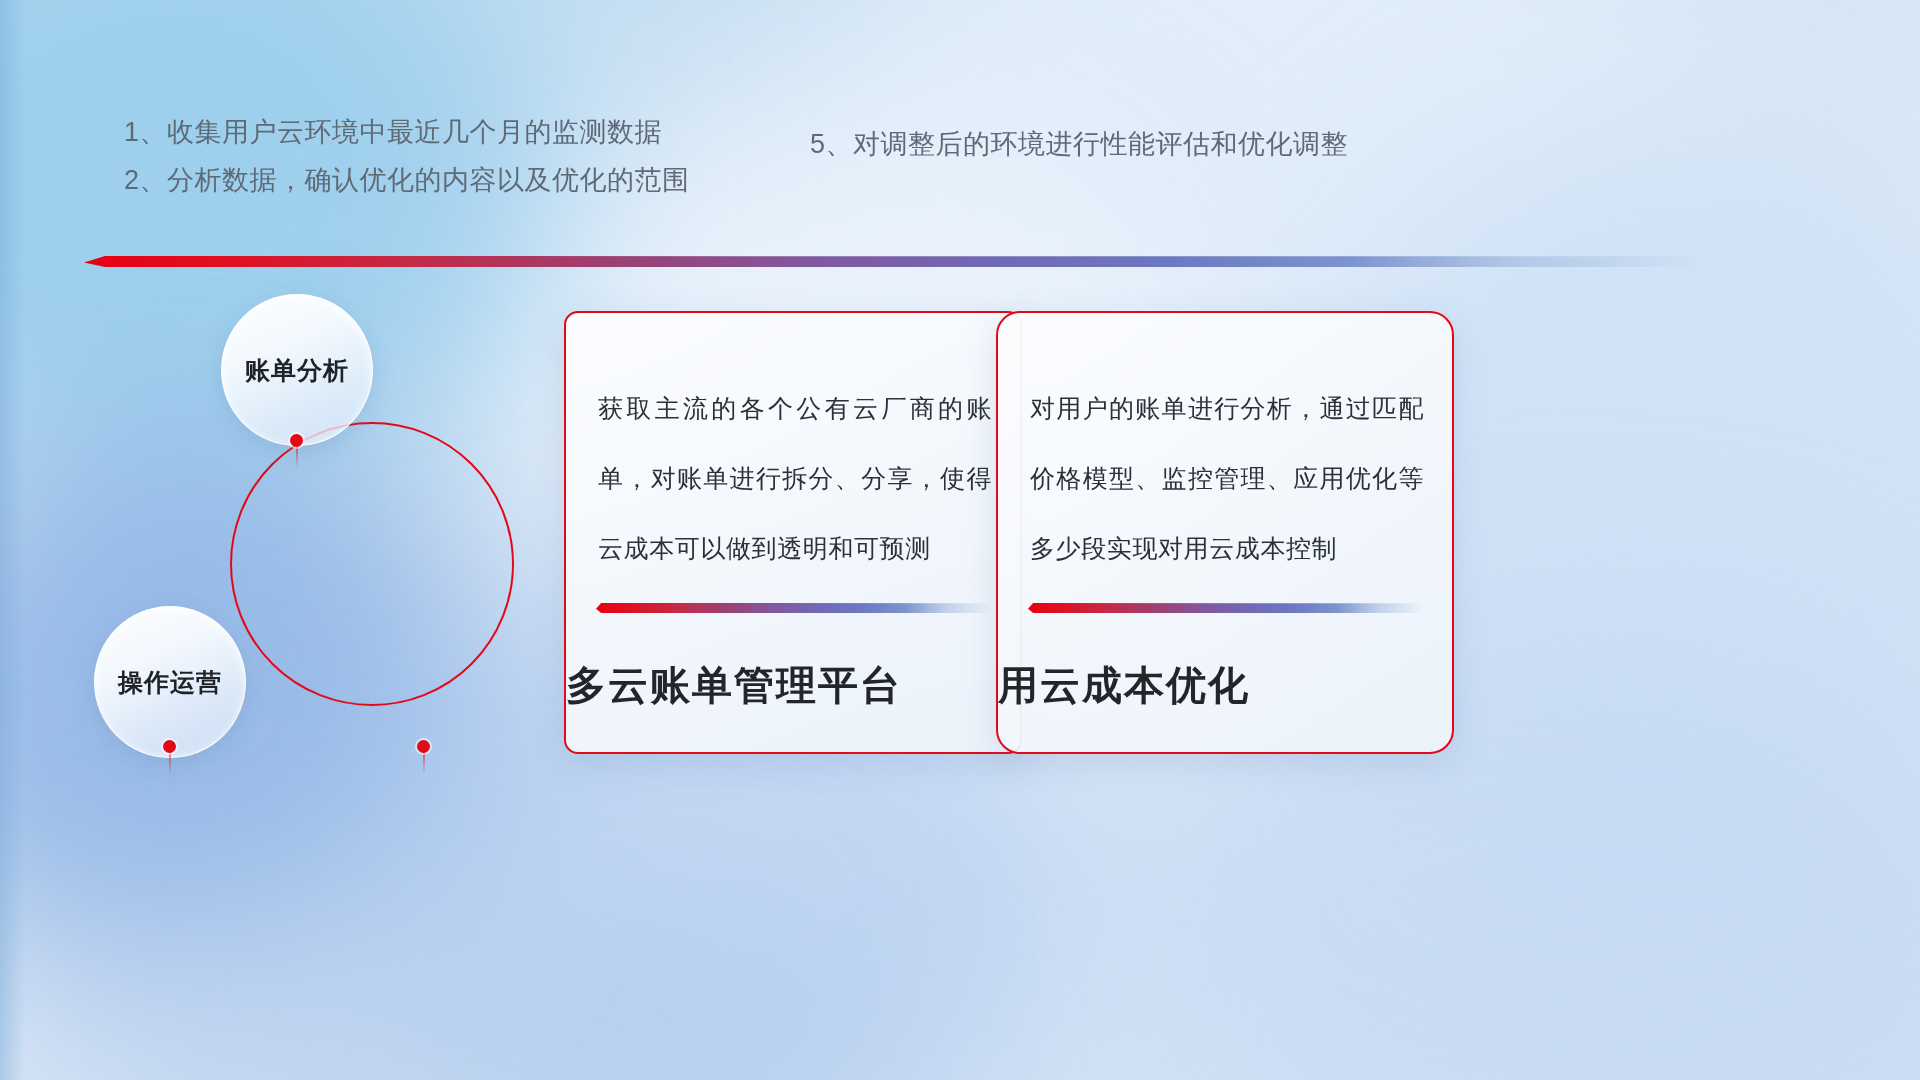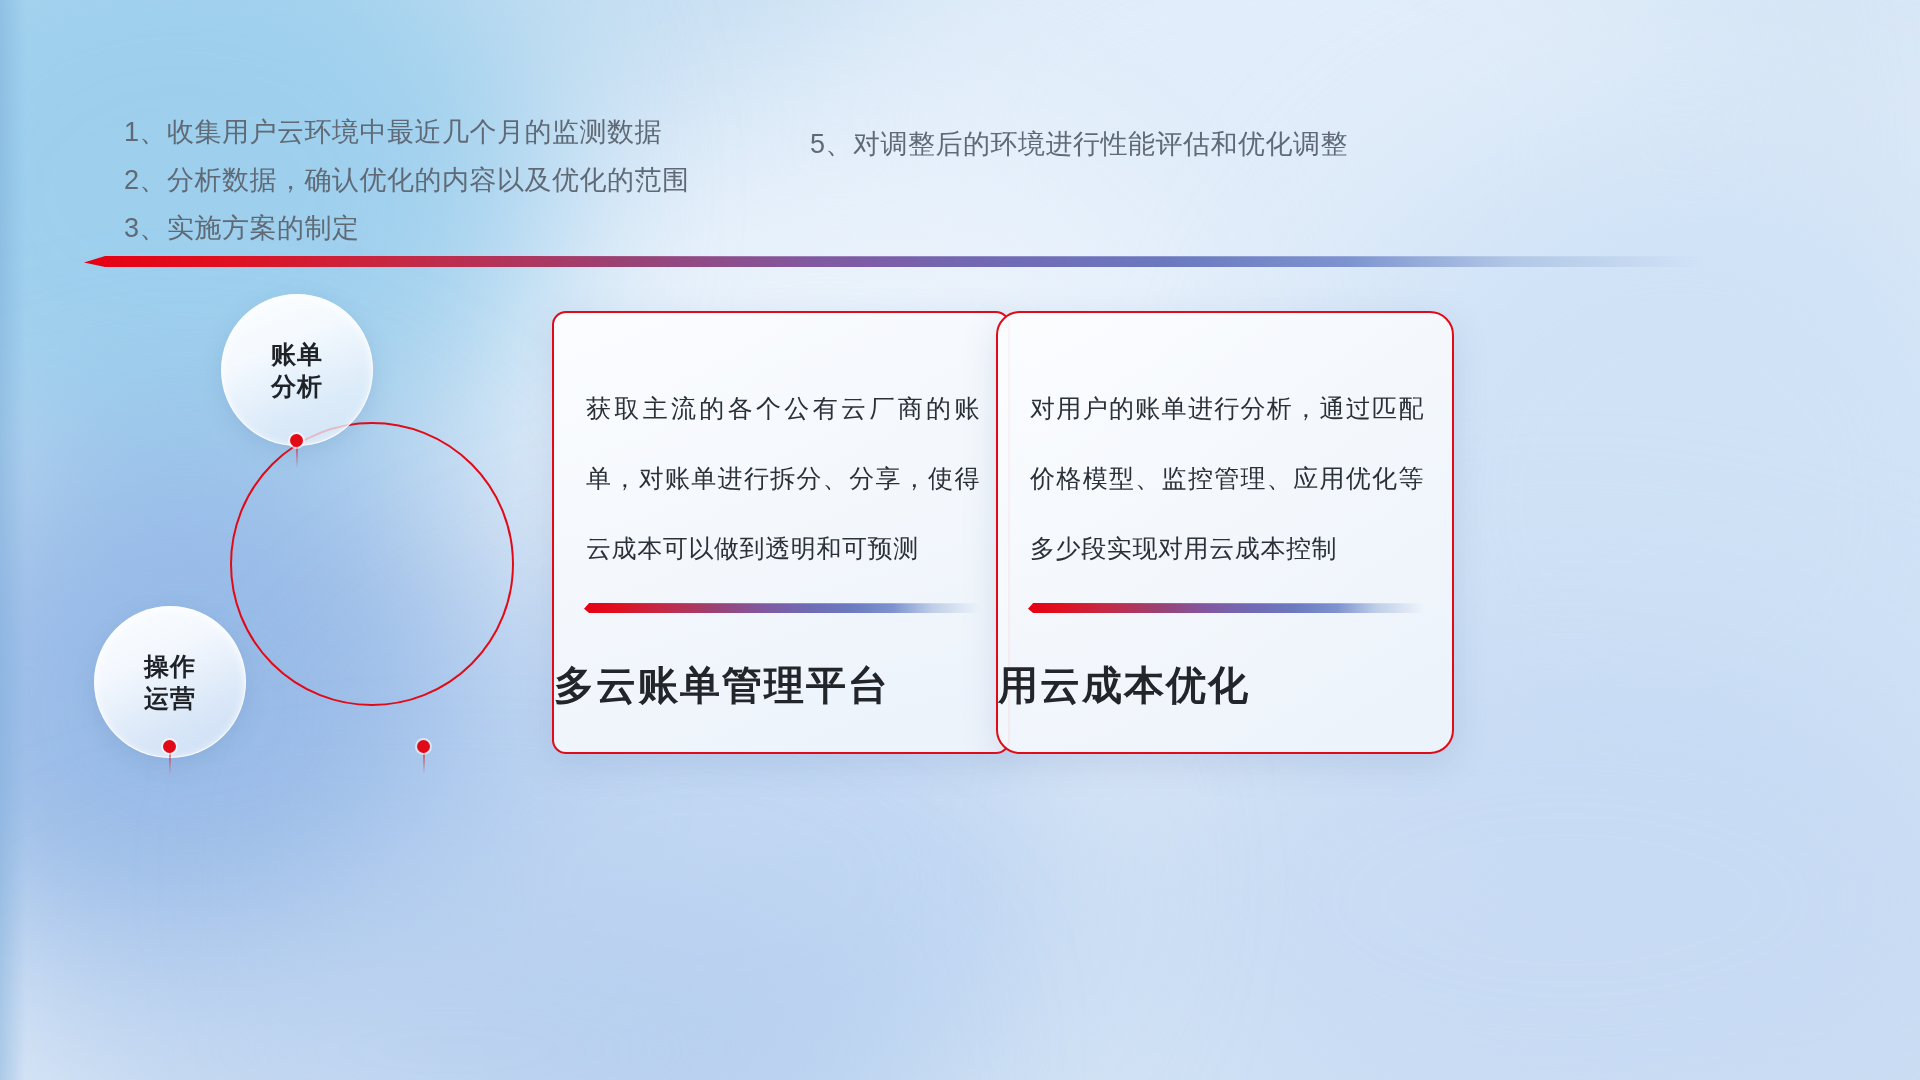--- a/index.html
+++ b/index.html
@@ -64,21 +64,21 @@
     border-radius:50%;
     border:2.6px solid #e10a16;
   }
   .bubble {
     position:absolute;
     border-radius:50%;
     background:
       linear-gradient(155deg, rgba(255,255,255,.97) 0%, rgba(250,252,255,.93) 35%, rgba(232,241,251,.80) 72%, rgba(223,235,250,.72) 100%);
     border:1.2px solid rgba(255,255,255,.92);
     box-shadow: 0 6px 22px rgba(86,124,170,.20), inset 0 2px 8px rgba(255,255,255,.85);
-    display:flex; flex-direction:column; align-items:center; justify-content:center;
+    display:flex; flex-direction:row; align-items:center; justify-content:center;
     color:#1f2328;
     font-size:25px;
     font-weight:bold;
     line-height:1.28;
     letter-spacing:1px;
   }
   .bubble span { display:block; }
   .b-top    { left:143px; top:6px;    width:152px; height:152px; }
   .b-left   { left:16px;  top:318px;  width:152px; height:152px; }
   .b-right  { left:270px; top:310px;  width:152px; height:152px; }
@@ -112,21 +112,21 @@
     top:311px;
     width:458px;
     height:443px;
     border-radius:14px;
     border:2px solid #e10a16;
     background:
       linear-gradient(150deg, rgba(252,253,255,.96) 0%, rgba(246,249,253,.95) 40%, rgba(238,244,251,.93) 100%);
     box-shadow:0 10px 34px rgba(86,124,170,.18);
     overflow:hidden;
   }
-  #card-1 { left:552px;padding-left:8px; }
+  #card-1 { left:564px;padding-left:8px; }
   #card-2 { left:996px;border-radius:24px; }
   .card-body {
     position:absolute;
     left:32px; right:28px; top:60px;
     font-size:25px;
     line-height:70px;
     color:#2b3138;
     letter-spacing:.6px;
     text-align:justify;
     text-justify:inter-character;
@@ -154,21 +154,20 @@
   <div class="blob blob-b"></div>
   <div class="blob blob-c"></div>
   <div class="blob blob-h"></div>
   <div class="vstripe"></div>
 </div>
 
 <div id="steps">
   <div class="step-col left">
     <div class="step-line">1、收集用户云环境中最近几个月的监测数据</div>
     <div class="step-line">2、分析数据，确认优化的内容以及优化的范围</div>
-    <div class="step-line">3、实施方案的制定</div>
   </div>
   <div class="step-col right">
     <div class="step-line">5、对调整后的环境进行性能评估和优化调整</div>
   </div>
 </div>
 
 <div class="rule-wrap" id="top-rule">
   <div class="rule"></div>
 </div>
 

